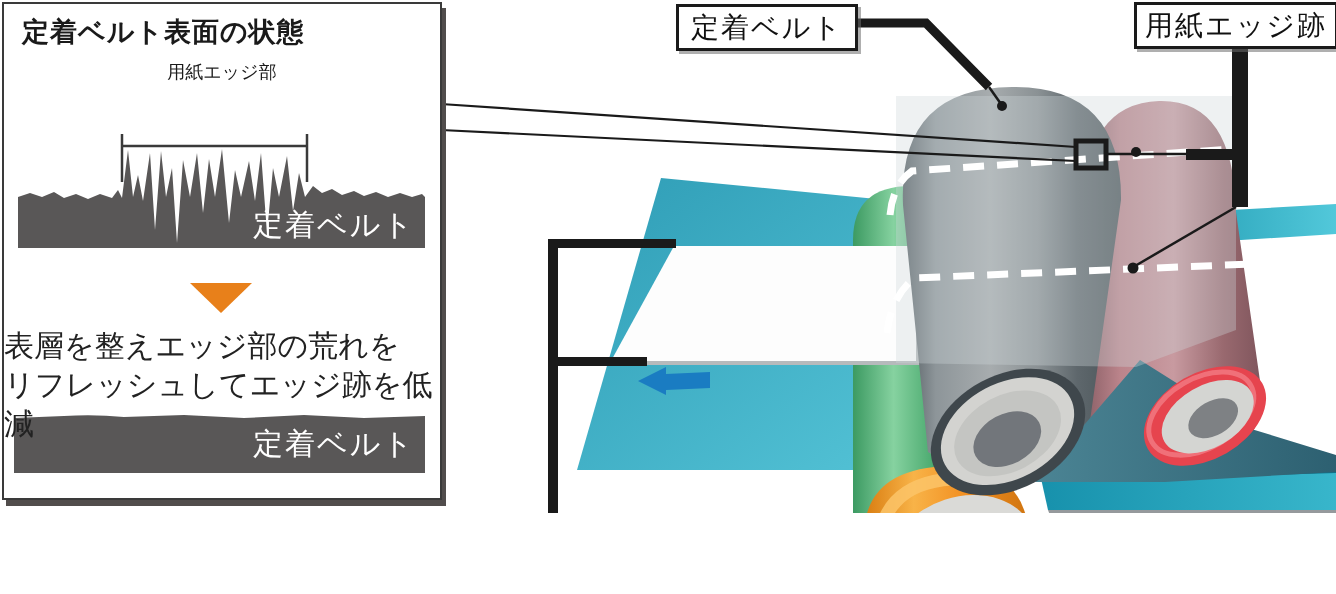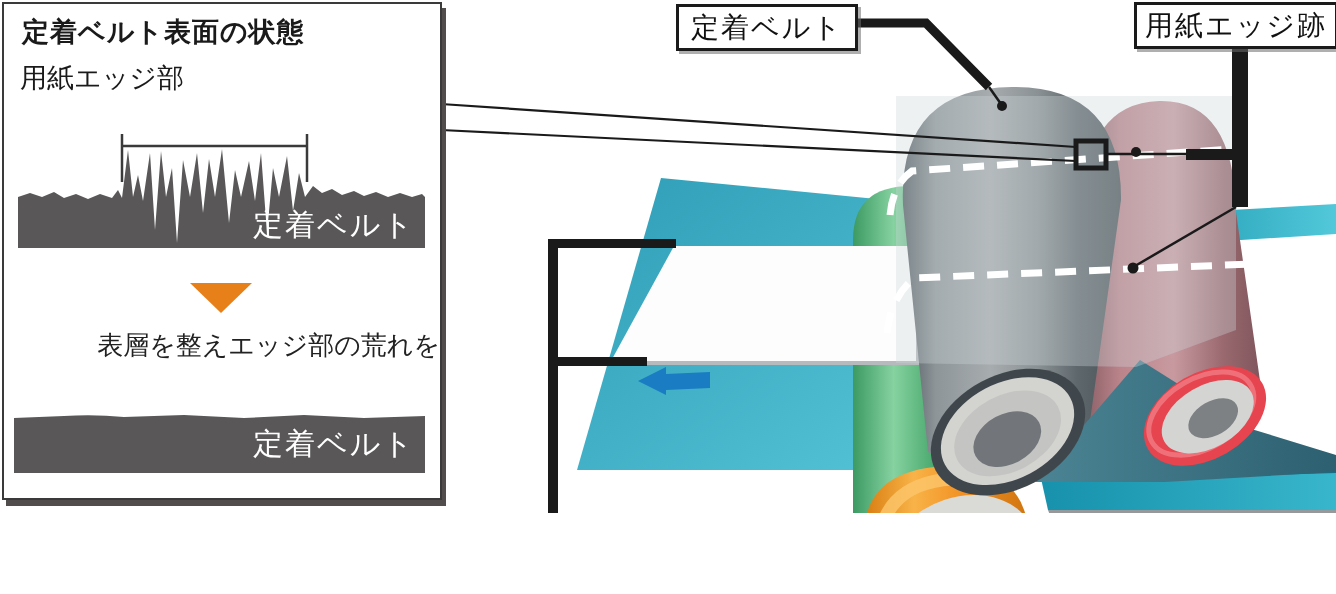--- a/index.html
+++ b/index.html
@@ -3,26 +3,26 @@
 <meta charset="utf-8">
 <style>
   html,body{margin:0;padding:0;background:#fff;}
   .stage{position:relative;width:1336px;height:513px;background:#fff;overflow:hidden;
          font-family:"DejaVu Sans",sans-serif;color:#1a1a1a;}
   .art{position:absolute;left:0;top:0;}
   
   .inset{position:absolute;left:2px;top:2px;width:436px;height:494px;background:#fff;
          border:2px solid #3a3a3a;box-shadow:4px 6px 0 #514d4c;}
   .inset-title{position:absolute;left:18px;top:10px;font-size:27px;font-weight:bold;letter-spacing:1px;}
-  .inset-sub{position:absolute;left:16px;top:56px;width:100%;text-align:left;font-size:27px;}
+  .inset-sub{position:absolute;left:0;top:56px;width:100%;text-align:center;font-size:18px;}
   .inset-art{position:absolute;left:0;top:0;}
   .band-label{position:absolute;color:#fff;font-size:30px;letter-spacing:2px;text-align:center;width:180px;}
   .band-label-1{left:240px;top:201px;}
   .band-label-2{left:240px;top:420px;}
-  .note{position:absolute;left:0;top:322px;width:100%;text-align:right;font-size:26px;line-height:39px;color:#222;}
+  .note{position:absolute;left:0;top:322px;width:100%;text-align:left;font-size:30px;line-height:39px;color:#222;}
   
   .callout{position:absolute;background:#fff;border:3px solid #1a1a1a;
            box-shadow:3px 3px 0 rgba(110,110,110,.55);font-size:28px;letter-spacing:2px;
            display:flex;align-items:center;justify-content:center;color:#111;}
   .callout-fuser{left:676px;top:4px;width:176px;height:41px;}
   .callout-mark{left:1134px;top:2px;width:198px;height:41px;}
   .callout-edge{left:463px;top:537px;width:182px;height:42px;}
 </style>
 </head>
 <body>
@@ -173,20 +173,21 @@
       <path fill="#e8801a" d="M186,279 L248,279 L217,309 Z"></path>
 
       <path fill="#595757" d="M10,414 L60,412 Q90,410 120,413 L180,411
         L240,414 L300,411 L360,414 L421,412 L421,469 L10,469 Z"></path>
     </svg>
     <div class="inset-title">定着ベルト表面の状態</div>
     <div class="inset-sub">用紙エッジ部</div>
     <div class="band-label band-label-1">定着ベルト</div>
     <div class="note">
       <div>表層を整えエッジ部の荒れを</div>
+      <div>リフレッシュしてエッジ跡を低減</div>
     </div>
     <div class="band-label band-label-2">定着ベルト</div>
   </div>
 
   <div class="callout callout-fuser">定着ベルト</div>
   <div class="callout callout-mark">用紙エッジ跡</div>
 
 </div>
 
 </body></html>

